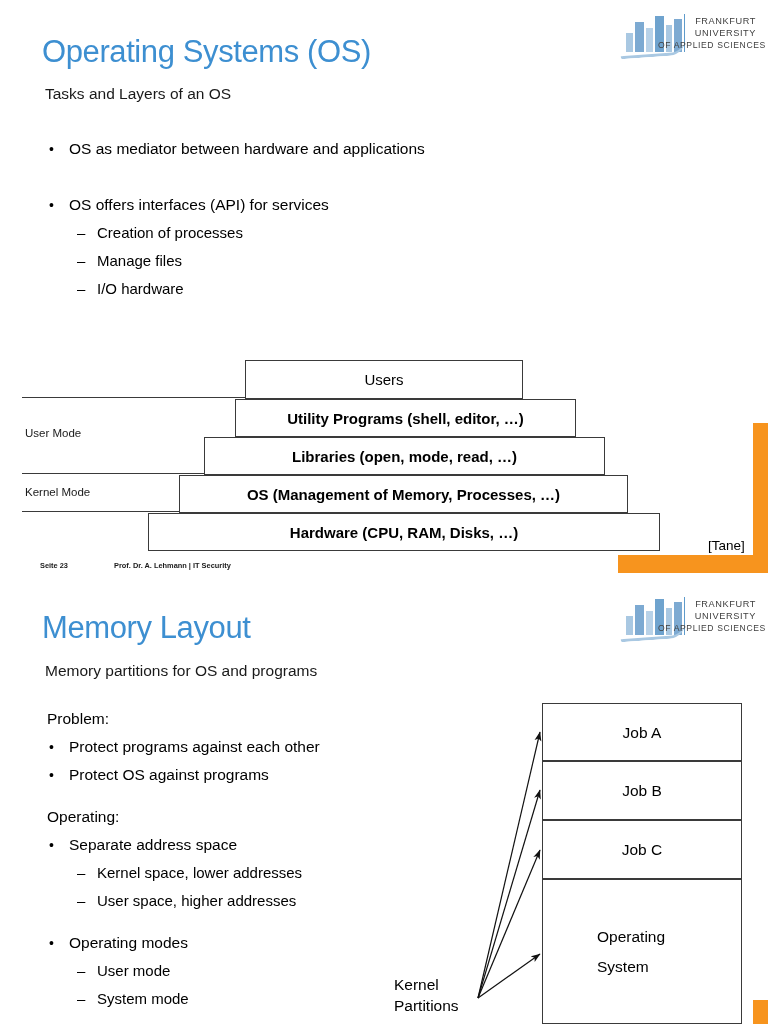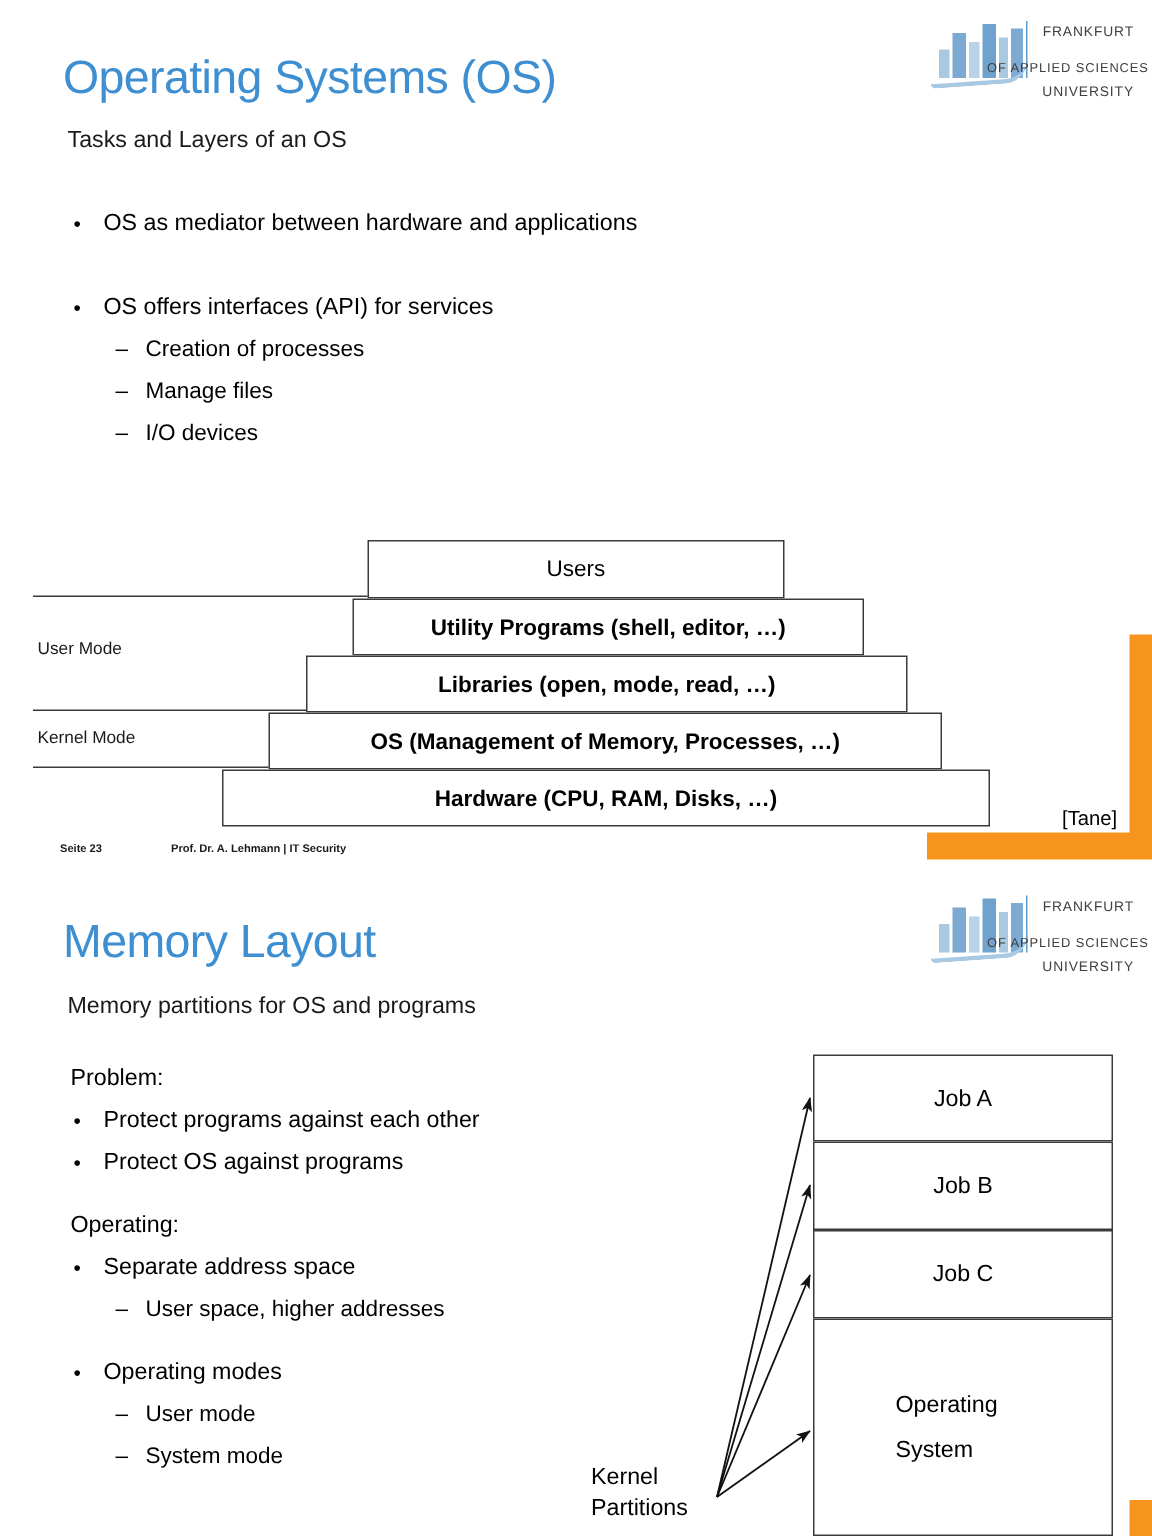--- a/index.html
+++ b/index.html
@@ -93,21 +93,21 @@
     position: absolute;
     left: 72px;
     font-size: 9.2px;
     letter-spacing: 0.6px;
     color: #404040;
     text-align: right;
     width: 66px;
     white-space: nowrap;
   }
   .logo .lt1 { top: 4px; }
-  .logo .lt2 { top: 16px; margin-top: 28px; }
+  .logo .lt2 { top: 16px; }
   .logo .lt3 { top: 28px; left: 40px; width: 98px; font-size: 8.6px; }
 
   
   .blk { position: absolute; }
   .bullet-l1, .bullet-l2, .plain {
     position: relative;
     font-size: 15.5px;
     line-height: 28px;
     color: #000;
     white-space: nowrap;
@@ -231,21 +231,21 @@
 
     <div class="slide-title" style="left:42px; top:34px;">Operating Systems (OS)</div>
     <div class="slide-subtitle" style="left:45px; top:85px;">Tasks and Layers of an OS</div>
 
     <div class="blk" style="left:45px; top:135px; width:560px;">
       <div class="bullet-l1">OS as mediator between hardware and applications</div>
       <div class="gap"></div>
       <div class="bullet-l1">OS offers interfaces (API) for services</div>
       <div class="bullet-l2">Creation of processes</div>
       <div class="bullet-l2">Manage files</div>
-      <div class="bullet-l2">I/O devices</div>
+      <div class="bullet-l2">I/O hardware</div>
     </div>
 
     <div>
 
       <div class="hline" style="left:22px; top:397px; width:425px;"></div>
       <div class="hline" style="left:22px; top:473px; width:340px;"></div>
       <div class="hline" style="left:22px; top:511px; width:255px;"></div>
 
       <div class="mode-label" style="left:25px; top:427px;">User Mode</div>
       <div class="mode-label" style="left:25px; top:486px;">Kernel Mode</div>
@@ -287,20 +287,21 @@
     <div class="slide-title" style="left:42px; top:30px;">Memory Layout</div>
     <div class="slide-subtitle" style="left:45px; top:82px;">Memory partitions for OS and programs</div>
 
     <div class="blk" style="left:45px; top:125px; width:470px;">
       <div class="plain">Problem:</div>
       <div class="bullet-l1">Protect programs against each other</div>
       <div class="bullet-l1">Protect OS against programs</div>
       <div class="gap-sm"></div>
       <div class="plain">Operating:</div>
       <div class="bullet-l1">Separate address space</div>
+      <div class="bullet-l2">Kernel space, lower addresses</div>
       <div class="bullet-l2">User space, higher addresses</div>
       <div class="gap-sm"></div>
       <div class="bullet-l1">Operating modes</div>
       <div class="bullet-l2">User mode</div>
       <div class="bullet-l2">System mode</div>
     </div>
 
     <div>
       <div class="mem-box" style="left:542px; top:123px; width:200px; height:58px;">Job A</div>
       <div class="mem-box" style="left:542px; top:181px; width:200px; height:59px;">Job B</div>

